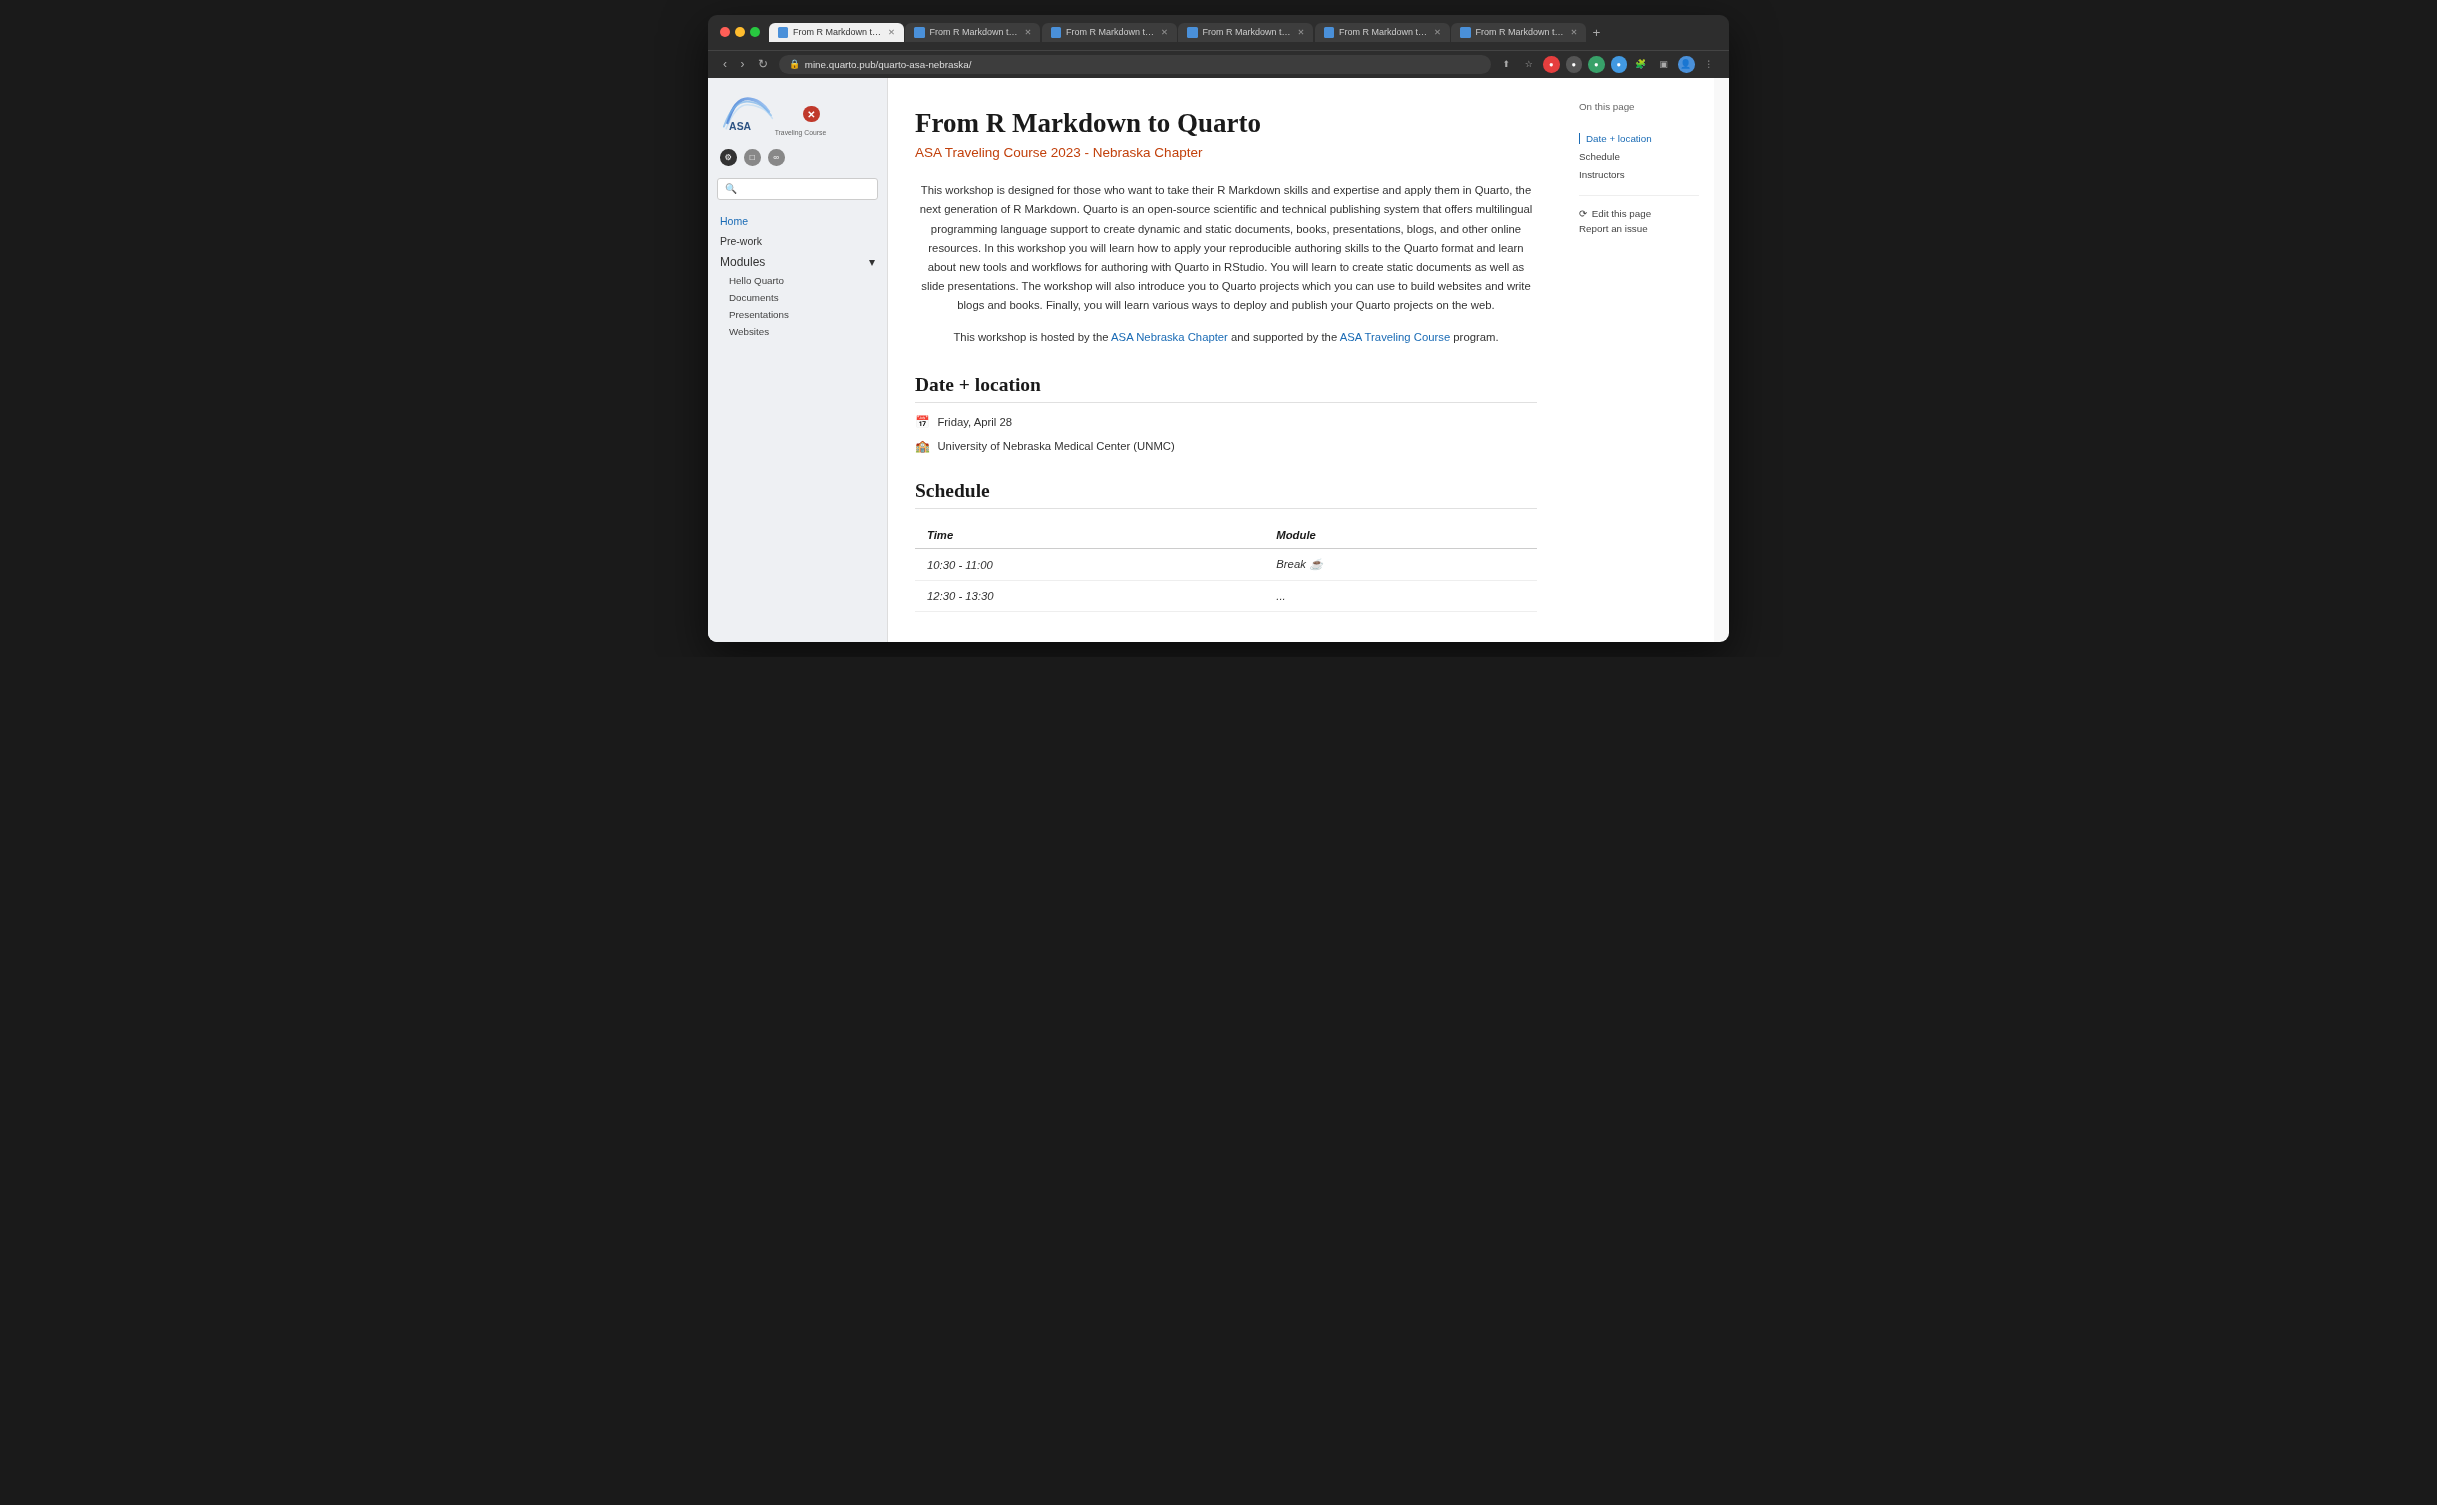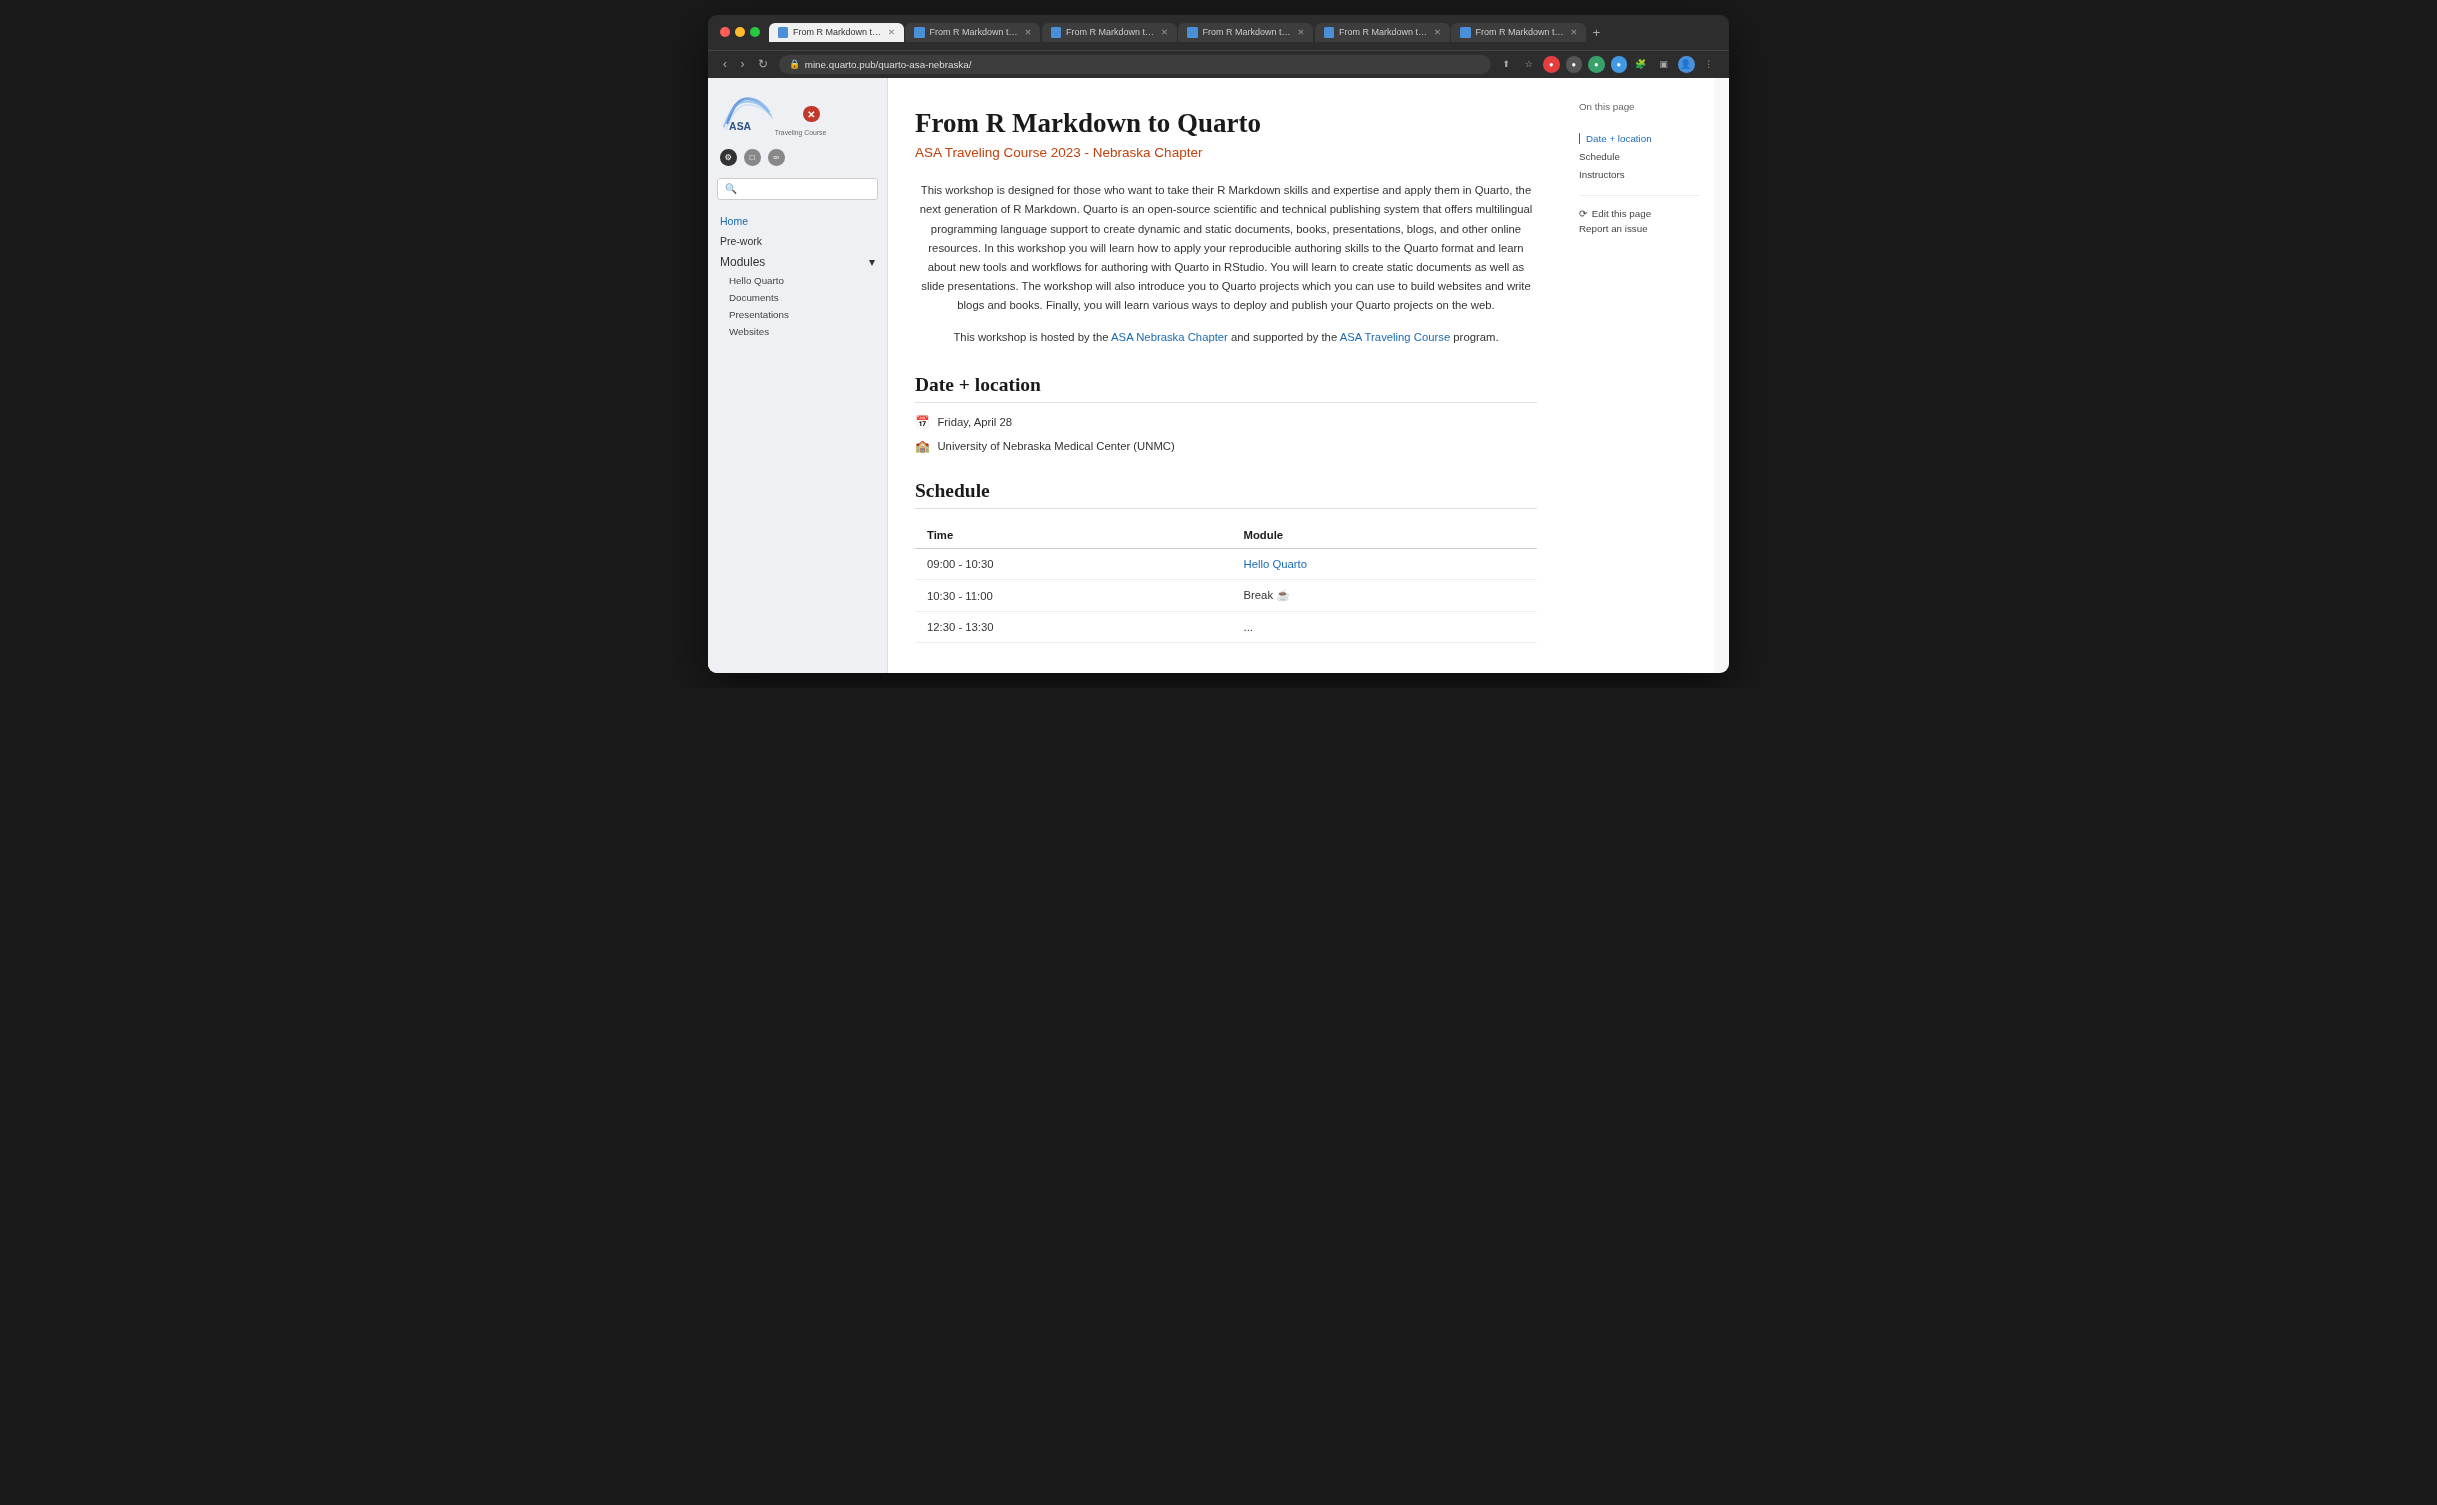--- a/index.html
+++ b/index.html
@@ -310,20 +310,21 @@
 
     .date-emoji {
       font-size: 12px;
     }
 
     
     .schedule-table {
       width: 100%;
       border-collapse: collapse;
       margin-top: 6px;
+      font-style: italic;
     }
 
     .schedule-table th {
       text-align: left;
       padding: 7.5px 12px;
       border-bottom: 0.8px solid #ccc;
       font-weight: 700;
       font-size: 11.3px;
       color: #1a1a1a;
     }
@@ -548,24 +549,20 @@
       <h2 class="section-heading">Schedule</h2>
 
       <table class="schedule-table">
         <thead>
           <tr>
             <th>Time</th>
             <th>Module</th>
           </tr>
         </thead>
         <tbody>
-          <tr>
-            <td>09:00 - 10:30</td>
-            <td><a href="#">Hello Quarto</a></td>
-          </tr>
           <tr>
             <td>10:30 - 11:00</td>
             <td>Break ☕</td>
           </tr>
           <tr>
             <td>12:30 - 13:30</td>
             <td>...</td>
           </tr>
         </tbody>
       </table>

